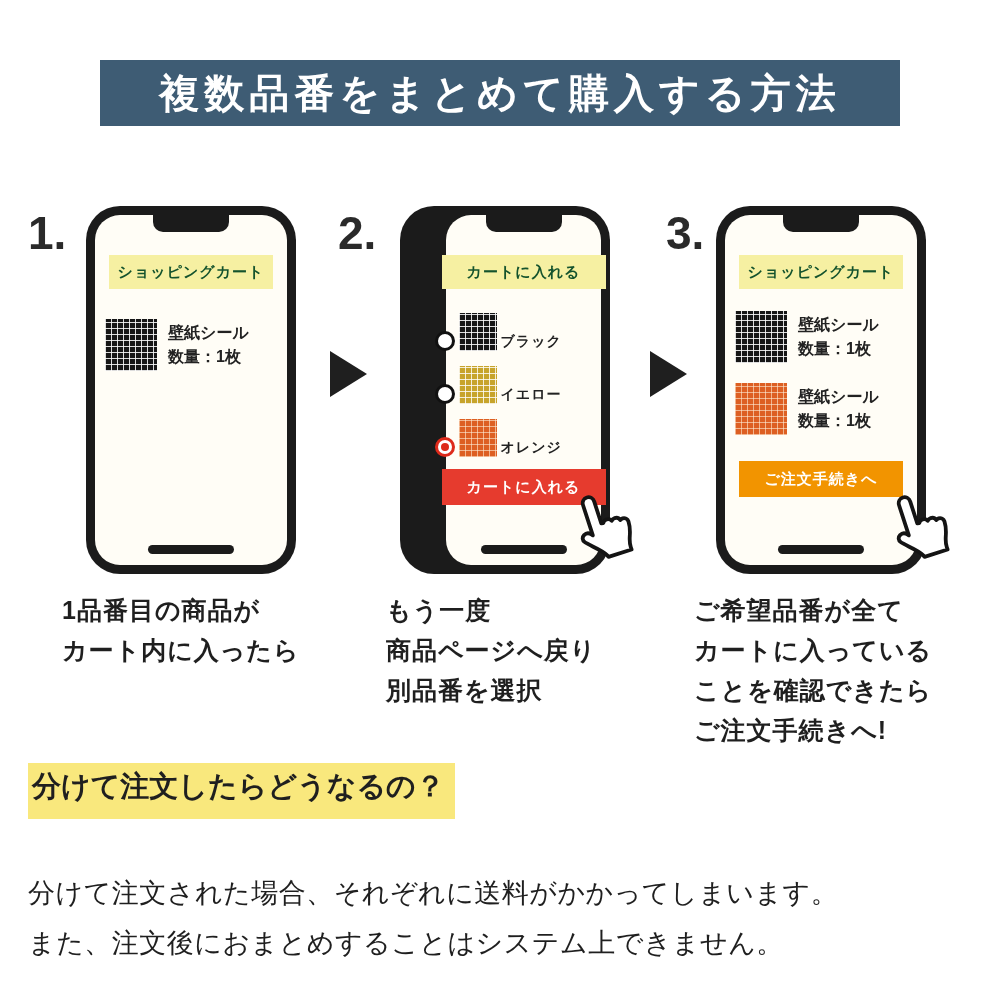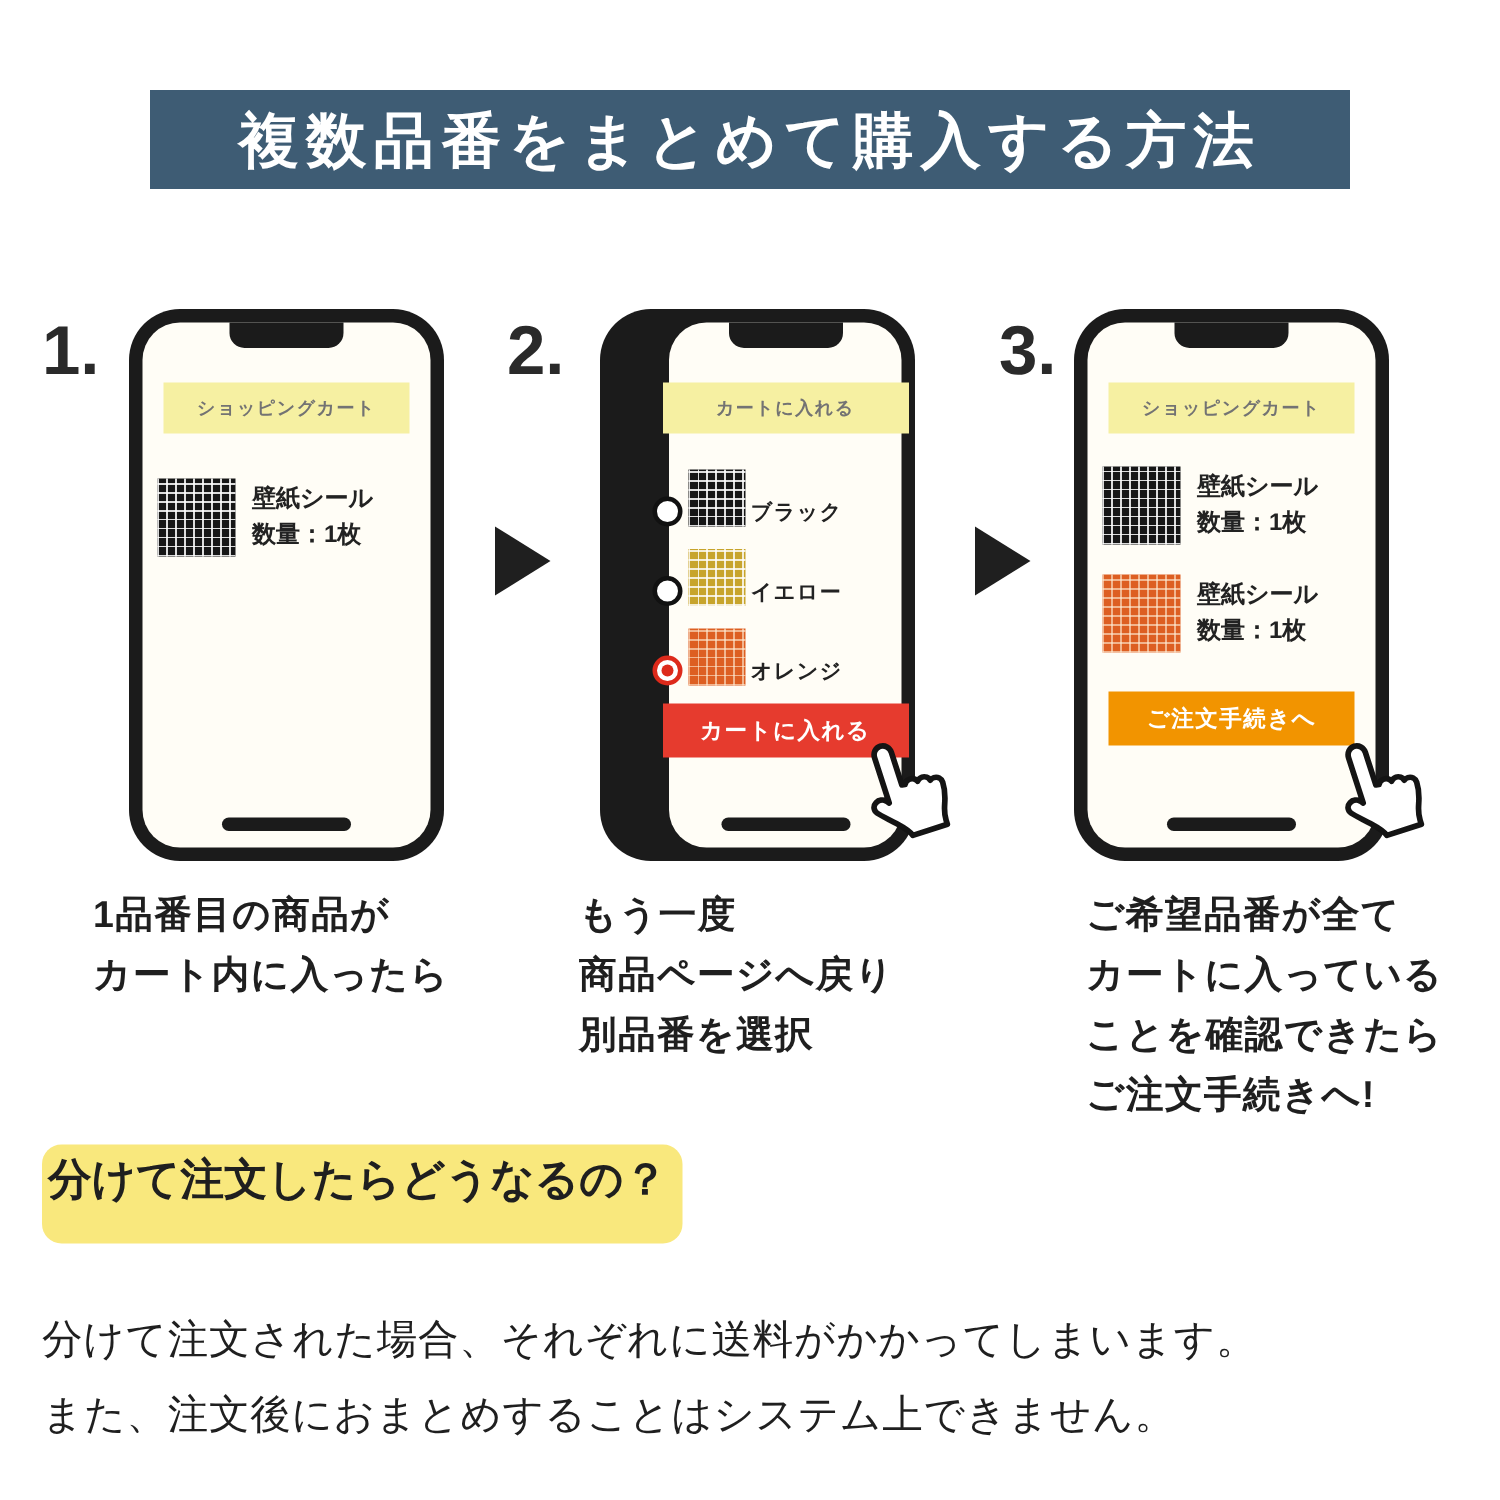--- a/index.html
+++ b/index.html
@@ -42,21 +42,21 @@
     position:absolute; top:0; left:50%; transform:translateX(-50%);
     width:76px; height:17px; background:#1b1b1b; border-radius:0 0 10px 10px;
   }
   .homebar {
     position:absolute; bottom:11px; left:50%; transform:translateX(-50%);
     width:86px; height:9px; background:#1b1b1b; border-radius:5px;
   }
   .screen-banner {
     margin-top:40px; width:164px; height:34px; flex:0 0 auto;
     display:flex; align-items:center; justify-content:center;
-    font-size:12px; font-weight:bold; color:#737373; letter-spacing:1px; white-space:nowrap;
+    font-size:15px; font-weight:bold; color:#14532d; letter-spacing:1px; white-space:nowrap;
   }
 
   
   .swatch { width:52px; height:52px; flex:0 0 auto; }
   .swatch-sm { width:38px; height:38px; }
   .swatch-black {
     background-color:#161616;
     background-image:
       repeating-linear-gradient(0deg, rgba(255,255,255,.85) 0 1px, transparent 1px 6px),
       repeating-linear-gradient(90deg, rgba(255,255,255,.85) 0 1px, transparent 1px 6px);
@@ -98,25 +98,25 @@
   }
   .p2 .cta { margin-top:12px; }
   .p3 .cta { margin-top:26px; }
 
   
   .hand { position:absolute; right:-28px; bottom:6px; width:72px; height:76px; transform:rotate(-18deg); z-index:3; }
   .hand svg { width:100%; height:100%; }
 
   
   .caption { position:absolute; top:590px; font-size:25px; font-weight:600; line-height:40px; letter-spacing:1px; color:#1f1f1f; }
-  .c1 { left:62px; } .c2 { left:386px; } .c3 { left:724px; }
+  .c1 { left:62px; } .c2 { left:386px; } .c3 { left:694px; }
 
   
   .qa-heading { position:absolute; left:28px; top:763px; font-size:29px; font-weight:bold; color:#1f1f1f; }
-  .qa-heading .hl { display:inline-block; padding:4px 10px 22px 4px;border-radius:13px; }
+  .qa-heading .hl { display:inline-block; padding:4px 10px 12px 4px; }
   .qa-body { position:absolute; left:28px; top:868px; font-size:27px; line-height:50px; color:#1f1f1f; font-weight:400; letter-spacing:.5px; }
 </style>
 </head>
 <body>
 
 <div class="canvas">
 
   <div class="header-banner" style="background-color: rgb(62, 92, 116);">
     <h1>複数品番をまとめて購入する方法</h1>
   </div>

